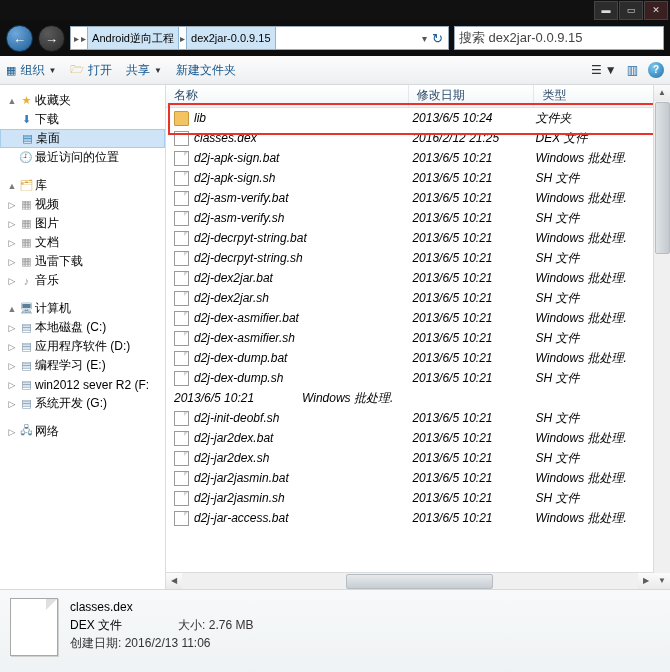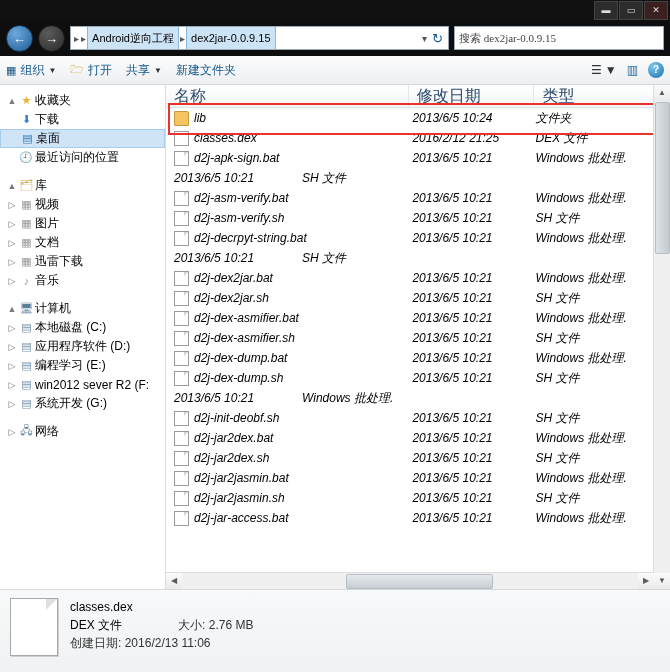--- a/index.html
+++ b/index.html
@@ -16,21 +16,21 @@
   .addrrow{height:36px;background:#0e0e0e;display:flex;align-items:center;padding:0 6px;gap:5px;}
   .navbtn{width:25px;height:25px;border-radius:50%;background:radial-gradient(circle at 35% 30%,#6fa8dc,#1b5c94);border:1px solid #0c3a5e;position:relative;}
   .navbtn.fwd{background:radial-gradient(circle at 35% 30%,#5a5a5a,#2b2b2b);border-color:#1a1a1a;}
   .navbtn .arrow{position:absolute;left:0;top:0;width:100%;height:100%;color:#fff;font-size:13px;line-height:25px;text-align:center;font-weight:bold;}
   .crumbs{flex:1;height:22px;background:#fff;border:1px solid #9ab;display:flex;align-items:center;padding:0 2px;font-size:11px;overflow:hidden;}
   .crumb{padding:15px 4px;white-space:nowrap;}
   .crumb.hl{background:#cde4f7;border:1px solid #8cb6d8;}
   .sep{color:#555;padding:0 1px;font-size:10px;}
   .crumb-drop{margin-left:auto;display:flex;align-items:center;gap:4px;padding-right:3px;}
   .refresh{color:#1b5c94;font-size:13px;}
-  .searchbox{width:200px;height:22px;background:#fff;border:1px solid #9ab;display:flex;align-items:center;padding:0 4px;font-size:11px;color:#444;font-family:Liberation Serif, serif;}
+  .searchbox{width:200px;height:22px;background:#fff;border:1px solid #9ab;display:flex;align-items:center;padding:0 4px;font-size:13px;color:#444;}
 
   
   .menubar{height:24px;background:#f0f0f0;display:flex;align-items:center;padding-left:8px;gap:16px;font-size:12px;border-bottom:1px solid #e2e2e2;}
 
   
   .cmdbar{height:28px;background:linear-gradient(#fdfdfd,#eceff1);border-bottom:1px solid #d6d9dc;display:flex;align-items:center;padding:0 6px;gap:14px;font-size:12px;}
   .cmd{display:flex;align-items:center;gap:4px;color:#14568a;}
   .cmd .ic{font-size:11px;}
   .cmd .cv{font-size:8px;color:#333;}
   .cmd-right{margin-left:auto;display:flex;align-items:center;gap:10px;}
@@ -41,21 +41,21 @@
   .body{display:flex;height:504px;background:#fff;}
   .nav{width:165px;background:#fff;border-right:1px solid #dcdcdc;padding-top:6px;overflow:hidden;position:relative;}
   .navitem{height:19px;display:flex;align-items:center;font-size:12px;padding-left:6px;white-space:nowrap;}
   .navitem .tw{width:12px;color:#7a7a7a;font-size:9px;text-align:center;}
   .navitem .ni{width:17px;text-align:center;font-size:11px;}
   .navitem.sel{background:#cfe5f7;border:1px solid #a7cdec;height:17px;}
   .navspace{height:9px;}
 
   
   .filelist{flex:1;position:relative;overflow:hidden;}
-  .colhead{height:22px;background:linear-gradient(#fff,#f2f4f6);border-bottom:1px solid #dfe3e6;display:flex;font-size:16px;color:#2b4a6b;}
+  .colhead{height:22px;background:linear-gradient(#fff,#f2f4f6);border-bottom:1px solid #dfe3e6;display:flex;font-size:12px;color:#2b4a6b;font-family:Liberation Mono, monospace;}
   .colhead div{border-right:1px solid #e3e7ea;padding-left:8px;line-height:22px;overflow:hidden;white-space:nowrap;}
   .c1{width:240px;}
   .c2{width:120px;}
   .c3{width:130px;}
   .rows{position:relative;font-style:italic;}
   .row{height:20px;display:flex;font-size:12px;align-items:center;}
   .row .rn{width:240px;display:flex;align-items:center;gap:5px;padding-left:8px;overflow:hidden;white-space:nowrap;}
   .row .rd{width:120px;padding-left:8px;white-space:nowrap;overflow:hidden;}
   .row .rt{width:140px;padding-left:8px;white-space:nowrap;overflow:hidden;}
   .fico{width:13px;height:13px;display:inline-block;position:relative;}
@@ -276,20 +276,24 @@
           </div>
           <div class="row">
             <div class="rn">
               <span class="fico doc"></span>
               <span>d2j-apk-sign.bat</span>
             </div>
             <div class="rd">2013/6/5 10:21</div>
             <div class="rt">Windows 批处理.</div>
           </div>
           <div class="row">
+            <div class="rn">
+              <span class="fico doc"></span>
+              <span>d2j-apk-sign.sh</span>
+            </div>
             <div class="rd">2013/6/5 10:21</div>
             <div class="rt">SH 文件</div>
           </div>
           <div class="row">
             <div class="rn">
               <span class="fico doc"></span>
               <span>d2j-asm-verify.bat</span>
             </div>
             <div class="rd">2013/6/5 10:21</div>
             <div class="rt">Windows 批处理.</div>
@@ -304,20 +308,24 @@
           </div>
           <div class="row">
             <div class="rn">
               <span class="fico doc"></span>
               <span>d2j-decrpyt-string.bat</span>
             </div>
             <div class="rd">2013/6/5 10:21</div>
             <div class="rt">Windows 批处理.</div>
           </div>
           <div class="row">
+            <div class="rn">
+              <span class="fico doc"></span>
+              <span>d2j-decrpyt-string.sh</span>
+            </div>
             <div class="rd">2013/6/5 10:21</div>
             <div class="rt">SH 文件</div>
           </div>
           <div class="row">
             <div class="rn">
               <span class="fico doc"></span>
               <span>d2j-dex2jar.bat</span>
             </div>
             <div class="rd">2013/6/5 10:21</div>
             <div class="rt">Windows 批处理.</div>

